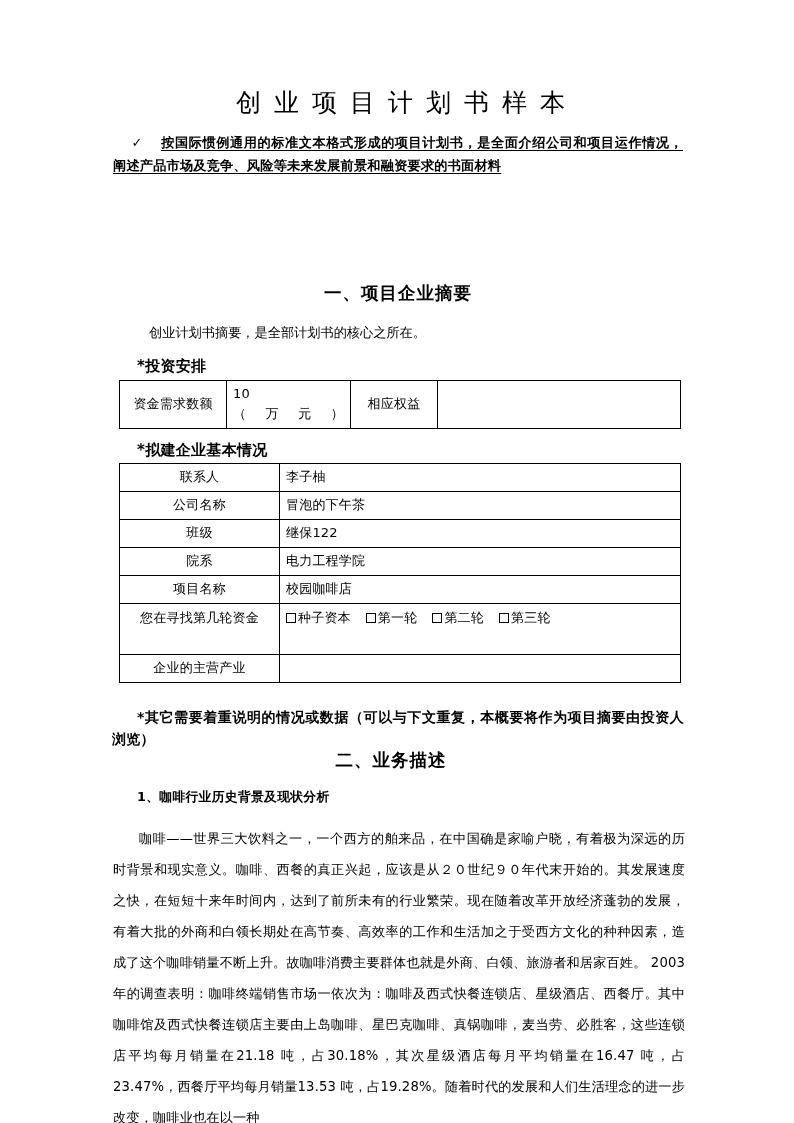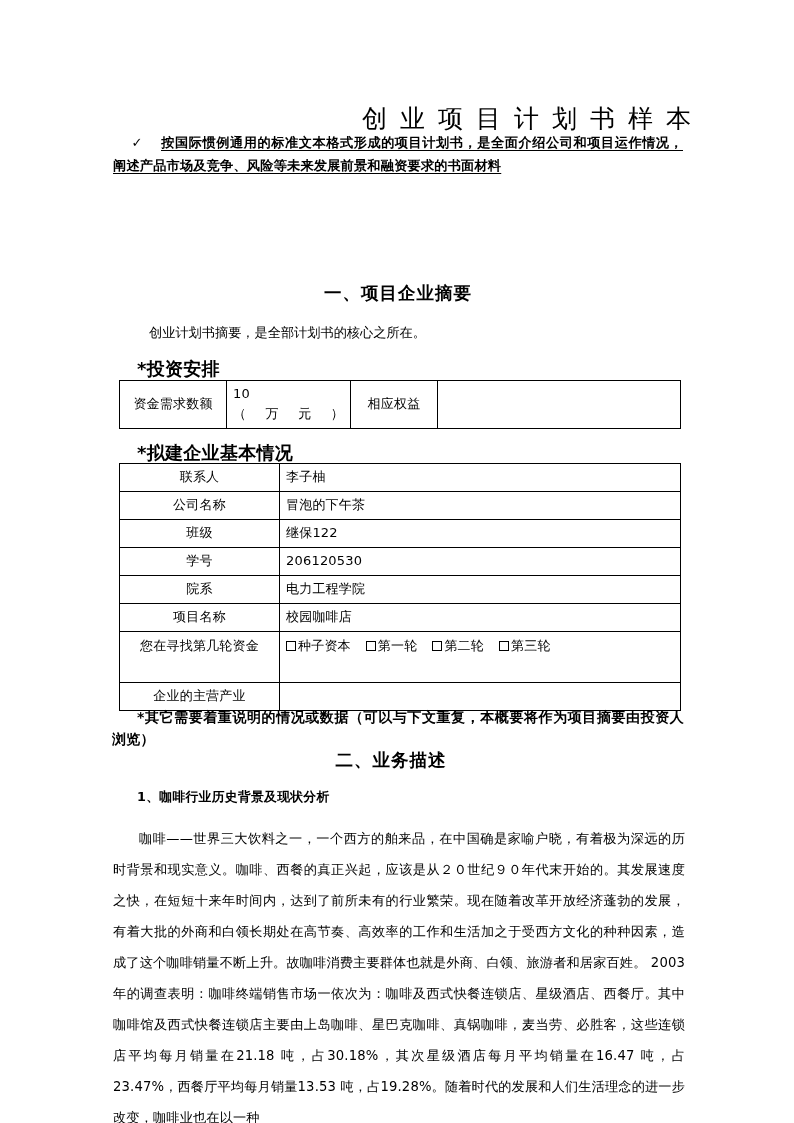--- a/index.html
+++ b/index.html
@@ -20,22 +20,22 @@
     box-sizing: border-box;
     padding: 0;
   }
 
   
   .doc-title {
     font-family: "DejaVu Serif", "Liberation Serif", serif;
     font-size: 25px;
     font-weight: 400;
     letter-spacing: 13px;
-    text-align: right;
-    margin: 16px;
+    text-align: center;
+    margin: 0;
     padding: 0;
     position: absolute;
     left: 113px;
     top: 86px;
     width: 575px;
     line-height: 34px;
     text-indent: 13px;
   }
 
   
@@ -79,21 +79,21 @@
   .h1-b { position: absolute; left: 106px; top: 748px; width: 570px; }
   .intro-line {
     position: absolute;
     left: 149px;
     top: 324px;
     font-size: 13.2px;
   }
 
   .sub-label {
     position: absolute;
-    font-size: 18px;
+    font-size: 15px;
     font-weight: bold;
     letter-spacing: 0.3px;
     left: 137px;
   }
   .lbl-invest { top: 357px; }
   .lbl-basic  { top: 441px; }
 
   
   table.doc-table {
     position: absolute;
@@ -227,24 +227,20 @@
       </tr>
       <tr>
         <td class="label-cell">公司名称</td>
         <td class="cell-left">冒泡的下午茶</td>
       </tr>
       <tr>
         <td class="label-cell">班级</td>
         <td class="cell-left">继保122</td>
       </tr>
       <tr>
-        <td class="label-cell">学号</td>
-        <td class="cell-left">206120530</td>
-      </tr>
-      <tr>
         <td class="label-cell">院系</td>
         <td class="cell-left">电力工程学院</td>
       </tr>
       <tr>
         <td class="label-cell">项目名称</td>
         <td class="cell-left">校园咖啡店</td>
       </tr>
       <tr>
         <td class="label-cell" style="height:42px; vertical-align:top; padding-top:4px;">您在寻找第几轮资金</td>
         <td class="cell-left" style="vertical-align:top; padding-top:4px;">

